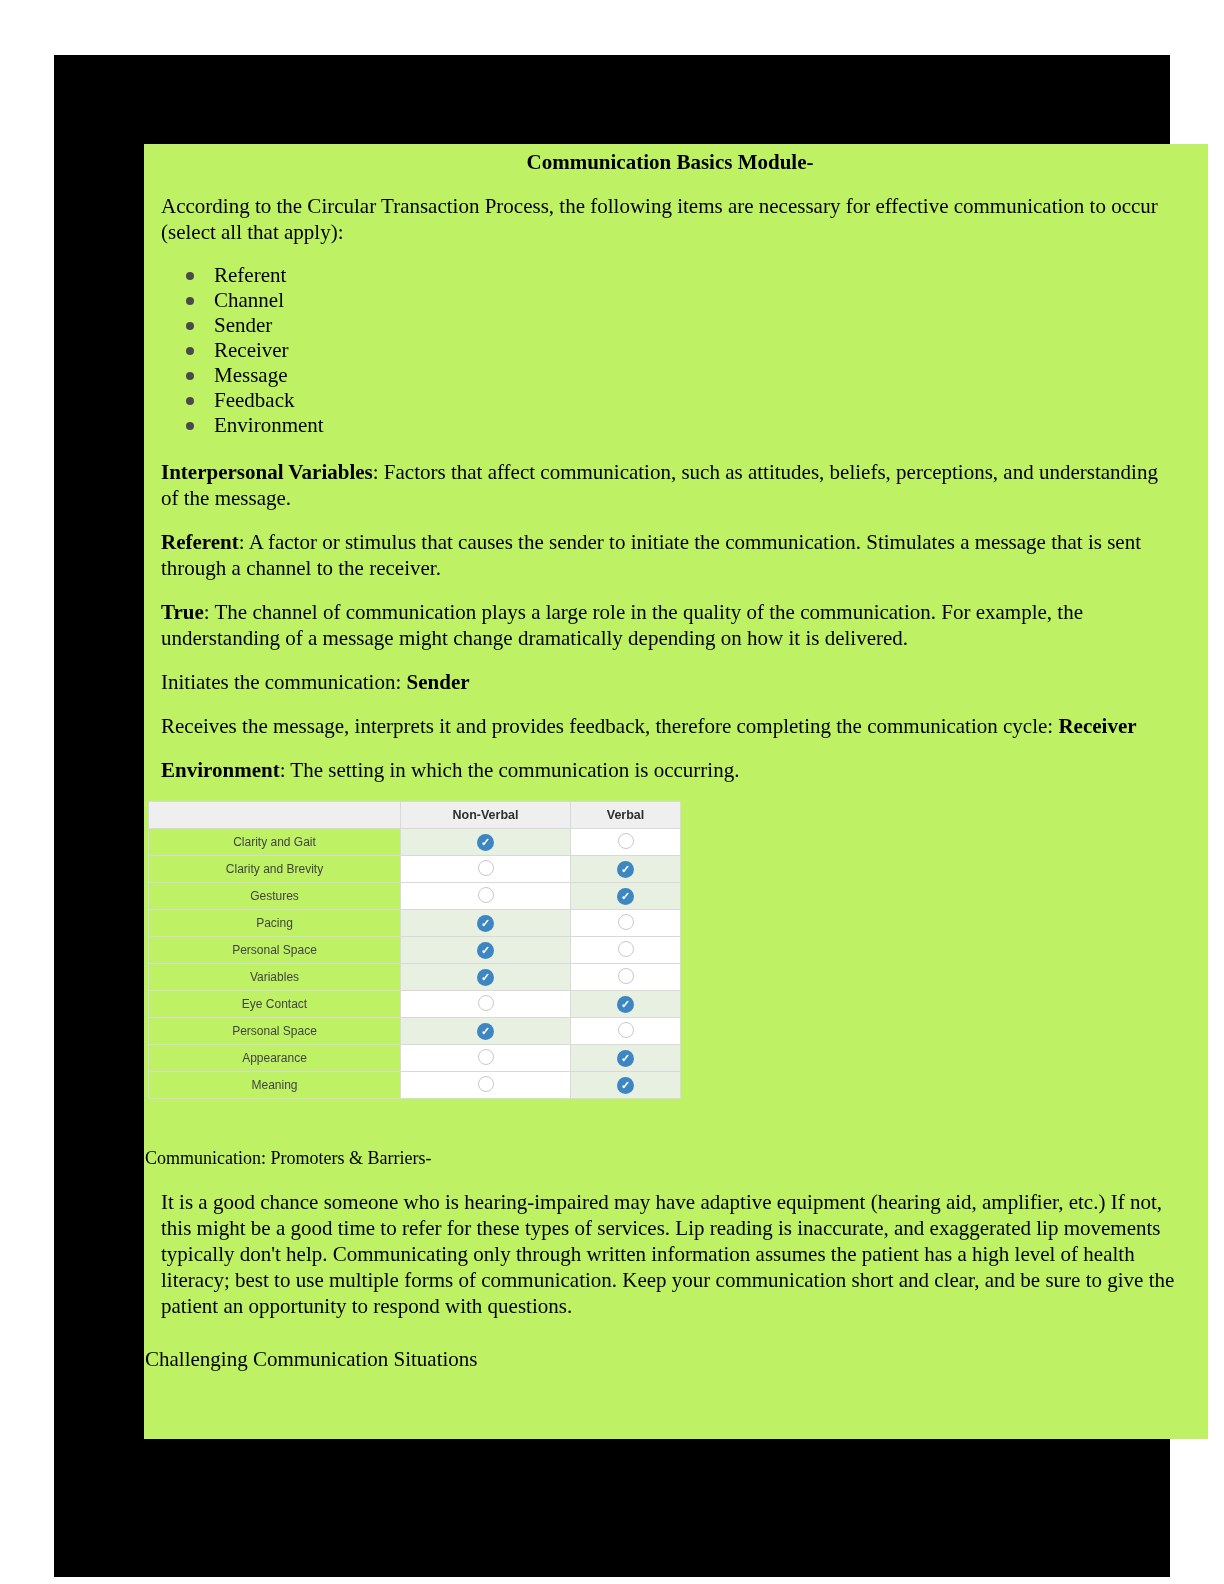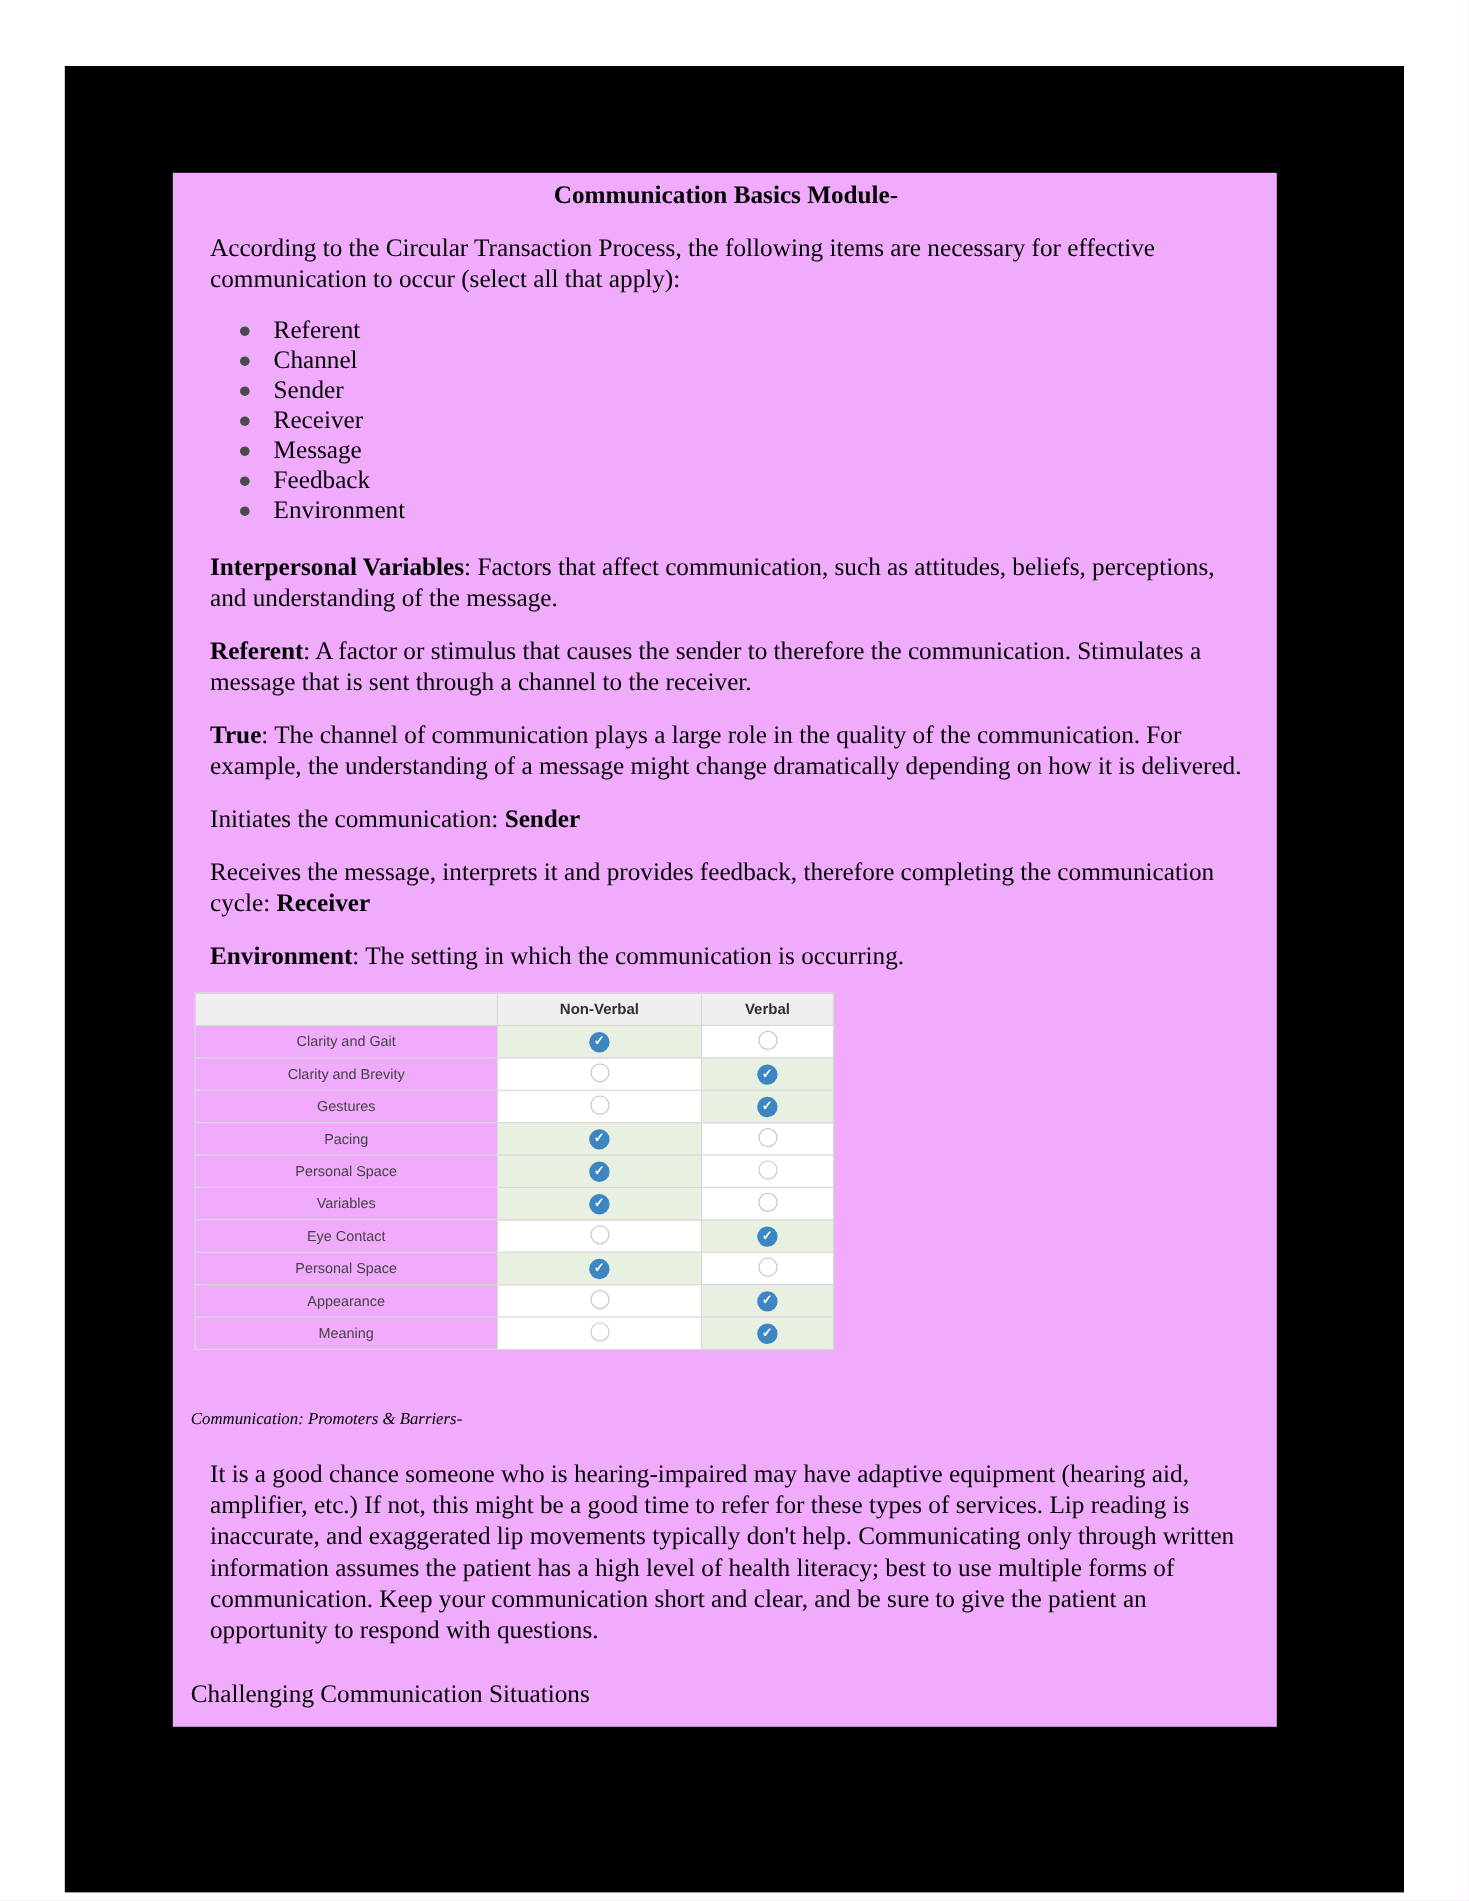--- a/index.html
+++ b/index.html
@@ -5,22 +5,22 @@
   html,body{margin:0;padding:0;}
   body{
     width:1224px;height:1584px;position:relative;background:#ffffff;
     font-family:"Liberation Serif", serif;color:#000;
   }
   .frame{
     position:absolute;left:54px;top:55px;width:1116px;height:1522px;
     background:#000000;
   }
   .page{
-    position:absolute;left:90px;top:89px;width:920px;height:1295px;
-    background:#f0abfc;box-sizing:border-box;padding:4px 13px 0 15px;
+    position:absolute;left:90px;top:89px;width:1064px;height:1295px;
+    background:#bef264;box-sizing:border-box;padding:4px 13px 0 1px;
     overflow:hidden;
   }
   .title{
     font-size:21px;font-weight:bold;text-align:center;margin:2px 0 0 0;
   }
   p.body{
     font-size:21px;line-height:26px;margin:18px 16px;
   }
   ul.bullets{
     list-style:none;margin:17px 0 21px 0;padding:0 0 0 41px;
@@ -53,21 +53,21 @@
   .check-icon{
     display:inline-flex;width:17px;height:17px;border-radius:50%;
     background:#3e86c2;color:#ffffff;align-items:center;justify-content:center;
     font-size:11px;font-weight:bold;line-height:1;
   }
   .radio-icon{
     display:inline-block;width:16px;height:16px;box-sizing:border-box;
     border:1px solid #c9c9c9;border-radius:50%;background:#ffffff;
   }
   h2.section-heading{
-    font-size:14px;font-weight:normal;margin:46px 0 0 0;line-height:26px;font-style:italic;
+    font-size:18px;font-weight:normal;margin:46px 0 0 0;line-height:26px;
   }
   p.closing{
     font-size:21px;line-height:26px;margin:27px 0 0 0;
   }
 </style>
 </head>
 <body>
 
 <div class="frame">
   <div class="page">
@@ -102,21 +102,21 @@
           <span>Feedback</span>
         </li>
         <li>
           <span class="dot"></span>
           <span>Environment</span>
         </li>
       </ul>
 
     <p class="body"><b>Interpersonal Variables</b><span>: Factors that affect communication, such as attitudes, beliefs, perceptions, and understanding of the message.</span></p>
 
-    <p class="body"><b>Referent</b><span>: A factor or stimulus that causes the sender to therefore the communication. Stimulates a message that is sent through a channel to the receiver.</span></p>
+    <p class="body"><b>Referent</b><span>: A factor or stimulus that causes the sender to initiate the communication. Stimulates a message that is sent through a channel to the receiver.</span></p>
 
     <p class="body"><b>True</b><span>: The channel of communication plays a large role in the quality of the communication. For example, the understanding of a message might change dramatically depending on how it is delivered.</span></p>
 
     <p class="body"><span>Initiates the communication: </span><b>Sender</b></p>
 
     <p class="body"><span>Receives the message, interprets it and provides feedback, therefore completing the communication cycle: </span><b>Receiver</b></p>
 
 
     <p class="body"><b>Environment</b><span>: The setting in which the communication is occurring.</span></p>
 

